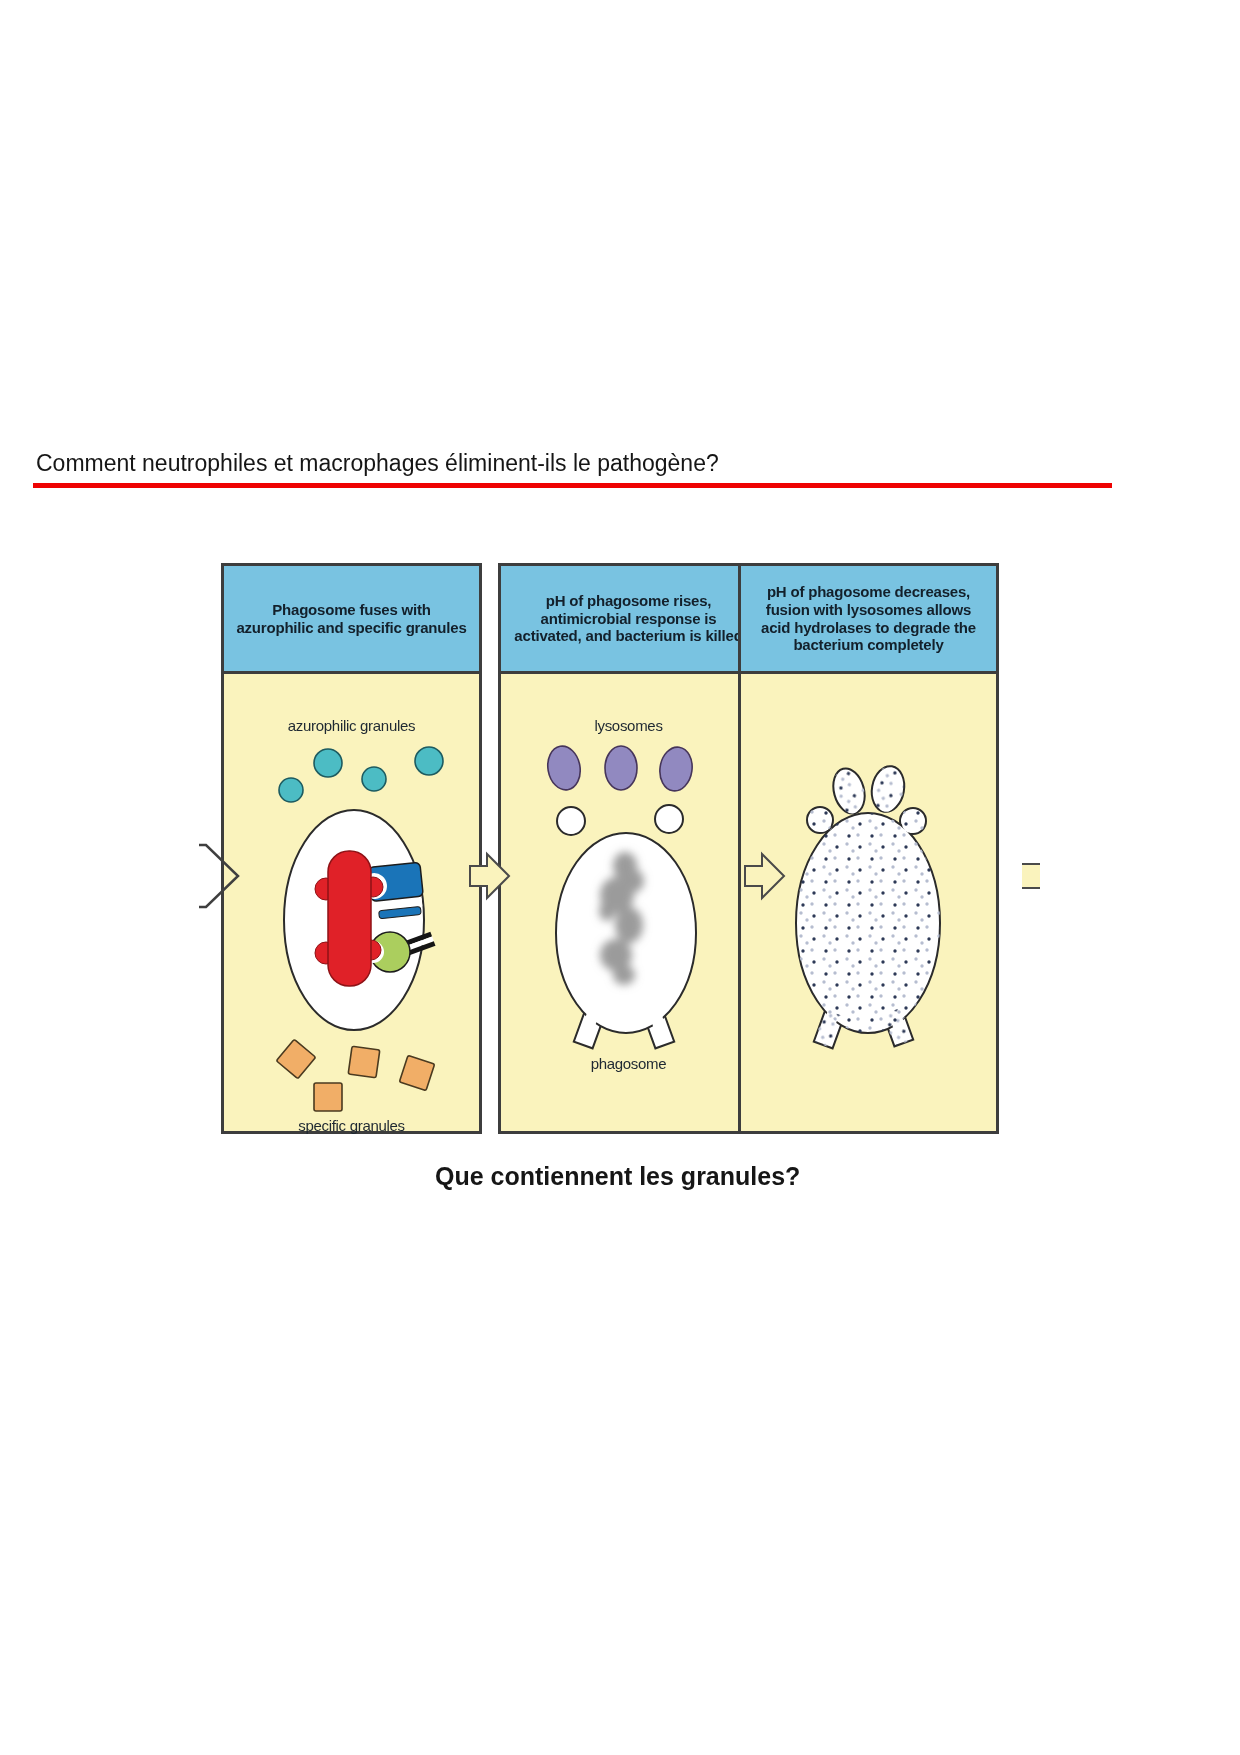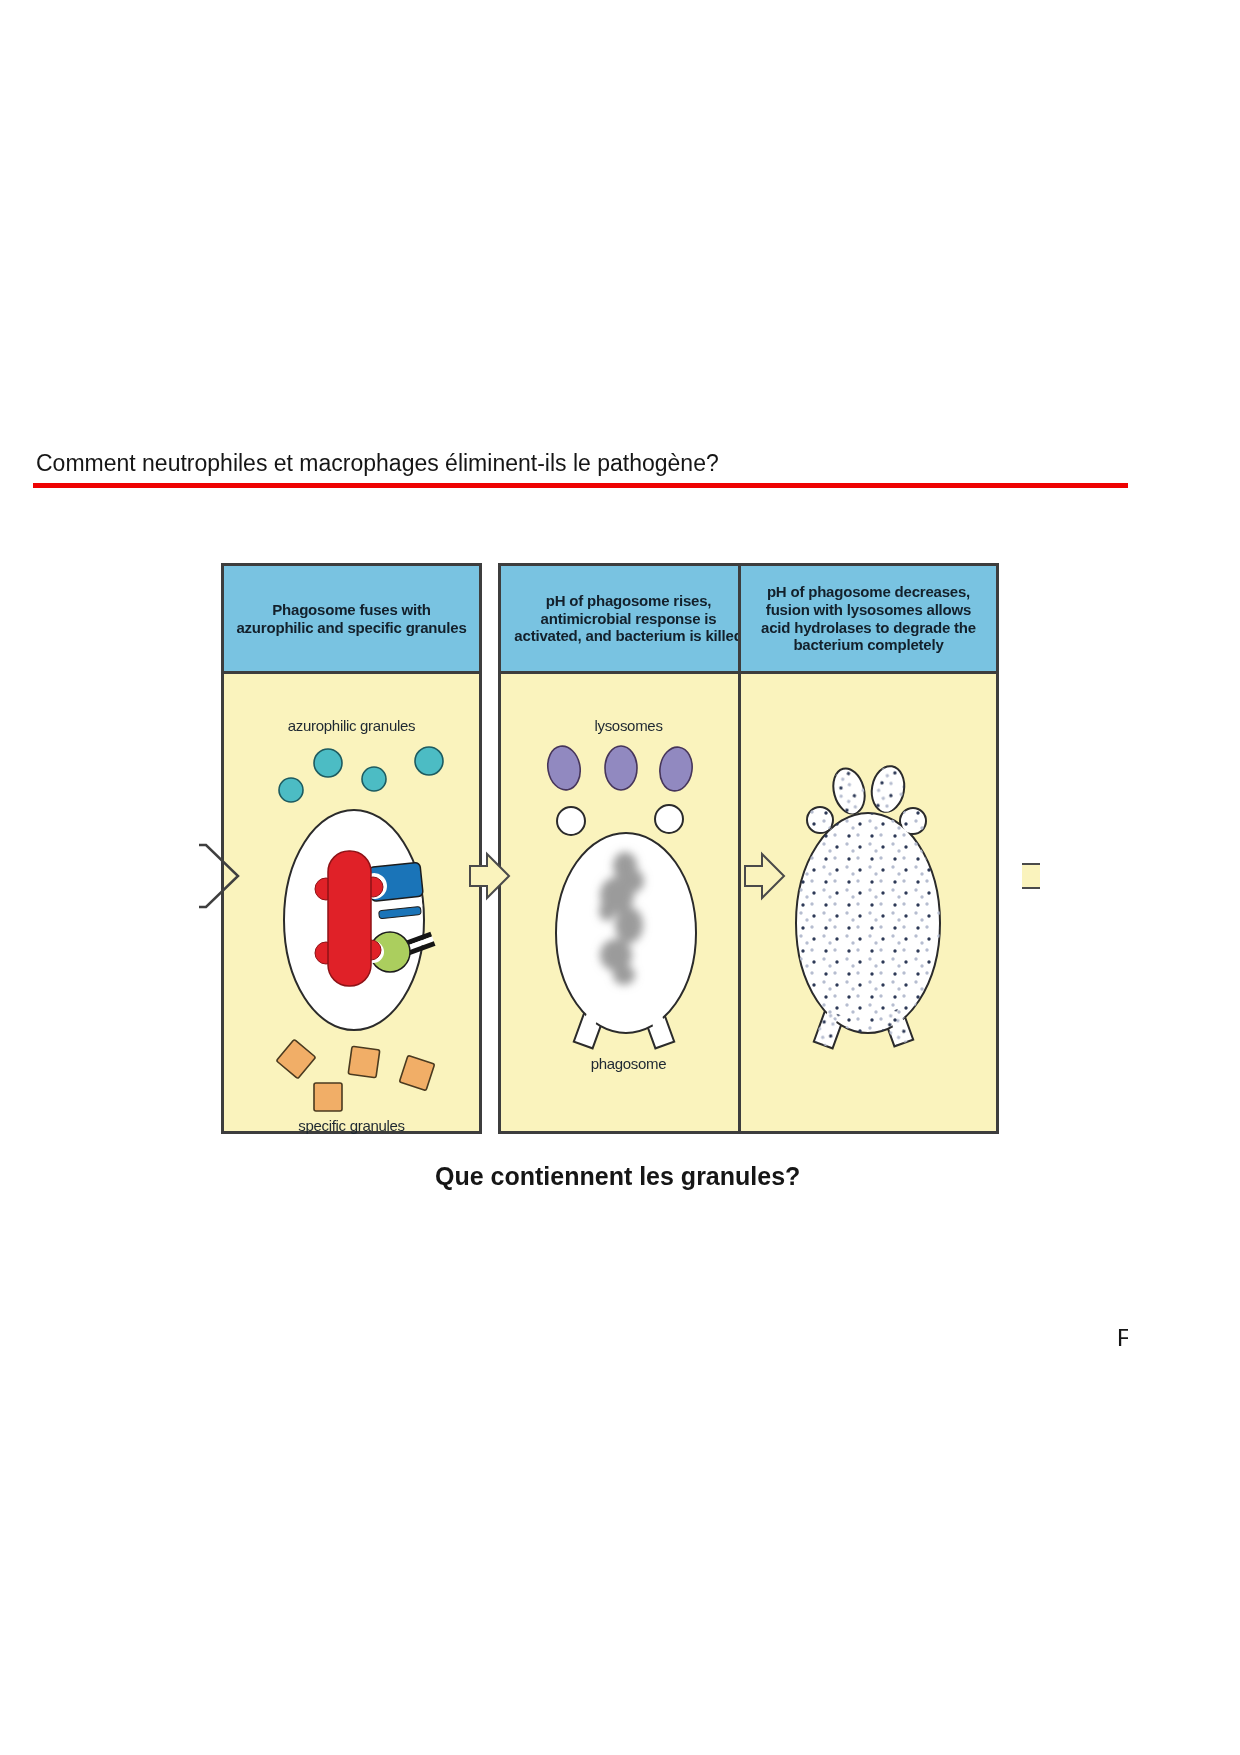--- a/index.html
+++ b/index.html
@@ -3,21 +3,21 @@
 <meta charset="utf-8">
 <style>
 :root{
   --header-blue:#79c3e1; --panel-yellow:#faf3bd; --panel-border:#3d3d3d; --rule-red:#ee0202;
   --teal:#4cbcc4; --purple:#9189c0; --orange:#f1ae67; --bact-red:#e02128;
   --granule-blue:#1a74b8; --granule-green:#abce5e; --debris-gray:#9b9b9b;
   --speckle-dark:#2e3a57; --speckle-light:#b6bdd0;
 }
 html,body{margin:0;padding:0;}
 body{width:1240px;height:1755px;background:#ffffff;font-family:"Liberation Sans",sans-serif;}
-.page{position:relative;width:1112px;height:1755px;background:#fff;overflow:hidden;padding-left:16px;}
+.page{position:relative;width:1112px;height:1755px;background:#fff;overflow:hidden;}
 .title{position:absolute;left:36px;top:450px;font-size:23px;color:#161616;white-space:nowrap;}
 .red-rule{position:absolute;left:33px;top:483px;width:1169px;height:5px;background:var(--rule-red);}
 .figure{position:absolute;left:218px;top:563px;width:814px;height:572px;}
 .panel{position:absolute;top:0;width:261px;height:571px;border:3px solid var(--panel-border);background:var(--panel-yellow);box-sizing:border-box;}
 .p1{left:3px}.p2{left:280px}.p3{left:520px}
 .panel-header{height:108px;background:var(--header-blue);border-bottom:3px solid var(--panel-border);
   display:flex;align-items:center;justify-content:center;text-align:center;
   font-weight:bold;font-size:15px;line-height:1.18;color:#13202b;padding:0 9px;box-sizing:border-box;letter-spacing:-0.2px;}
 .panel-body{position:relative;width:255px;height:454px;margin-top:29px;}
 .panel-body svg{position:absolute;left:0;top:0;z-index:1;}

